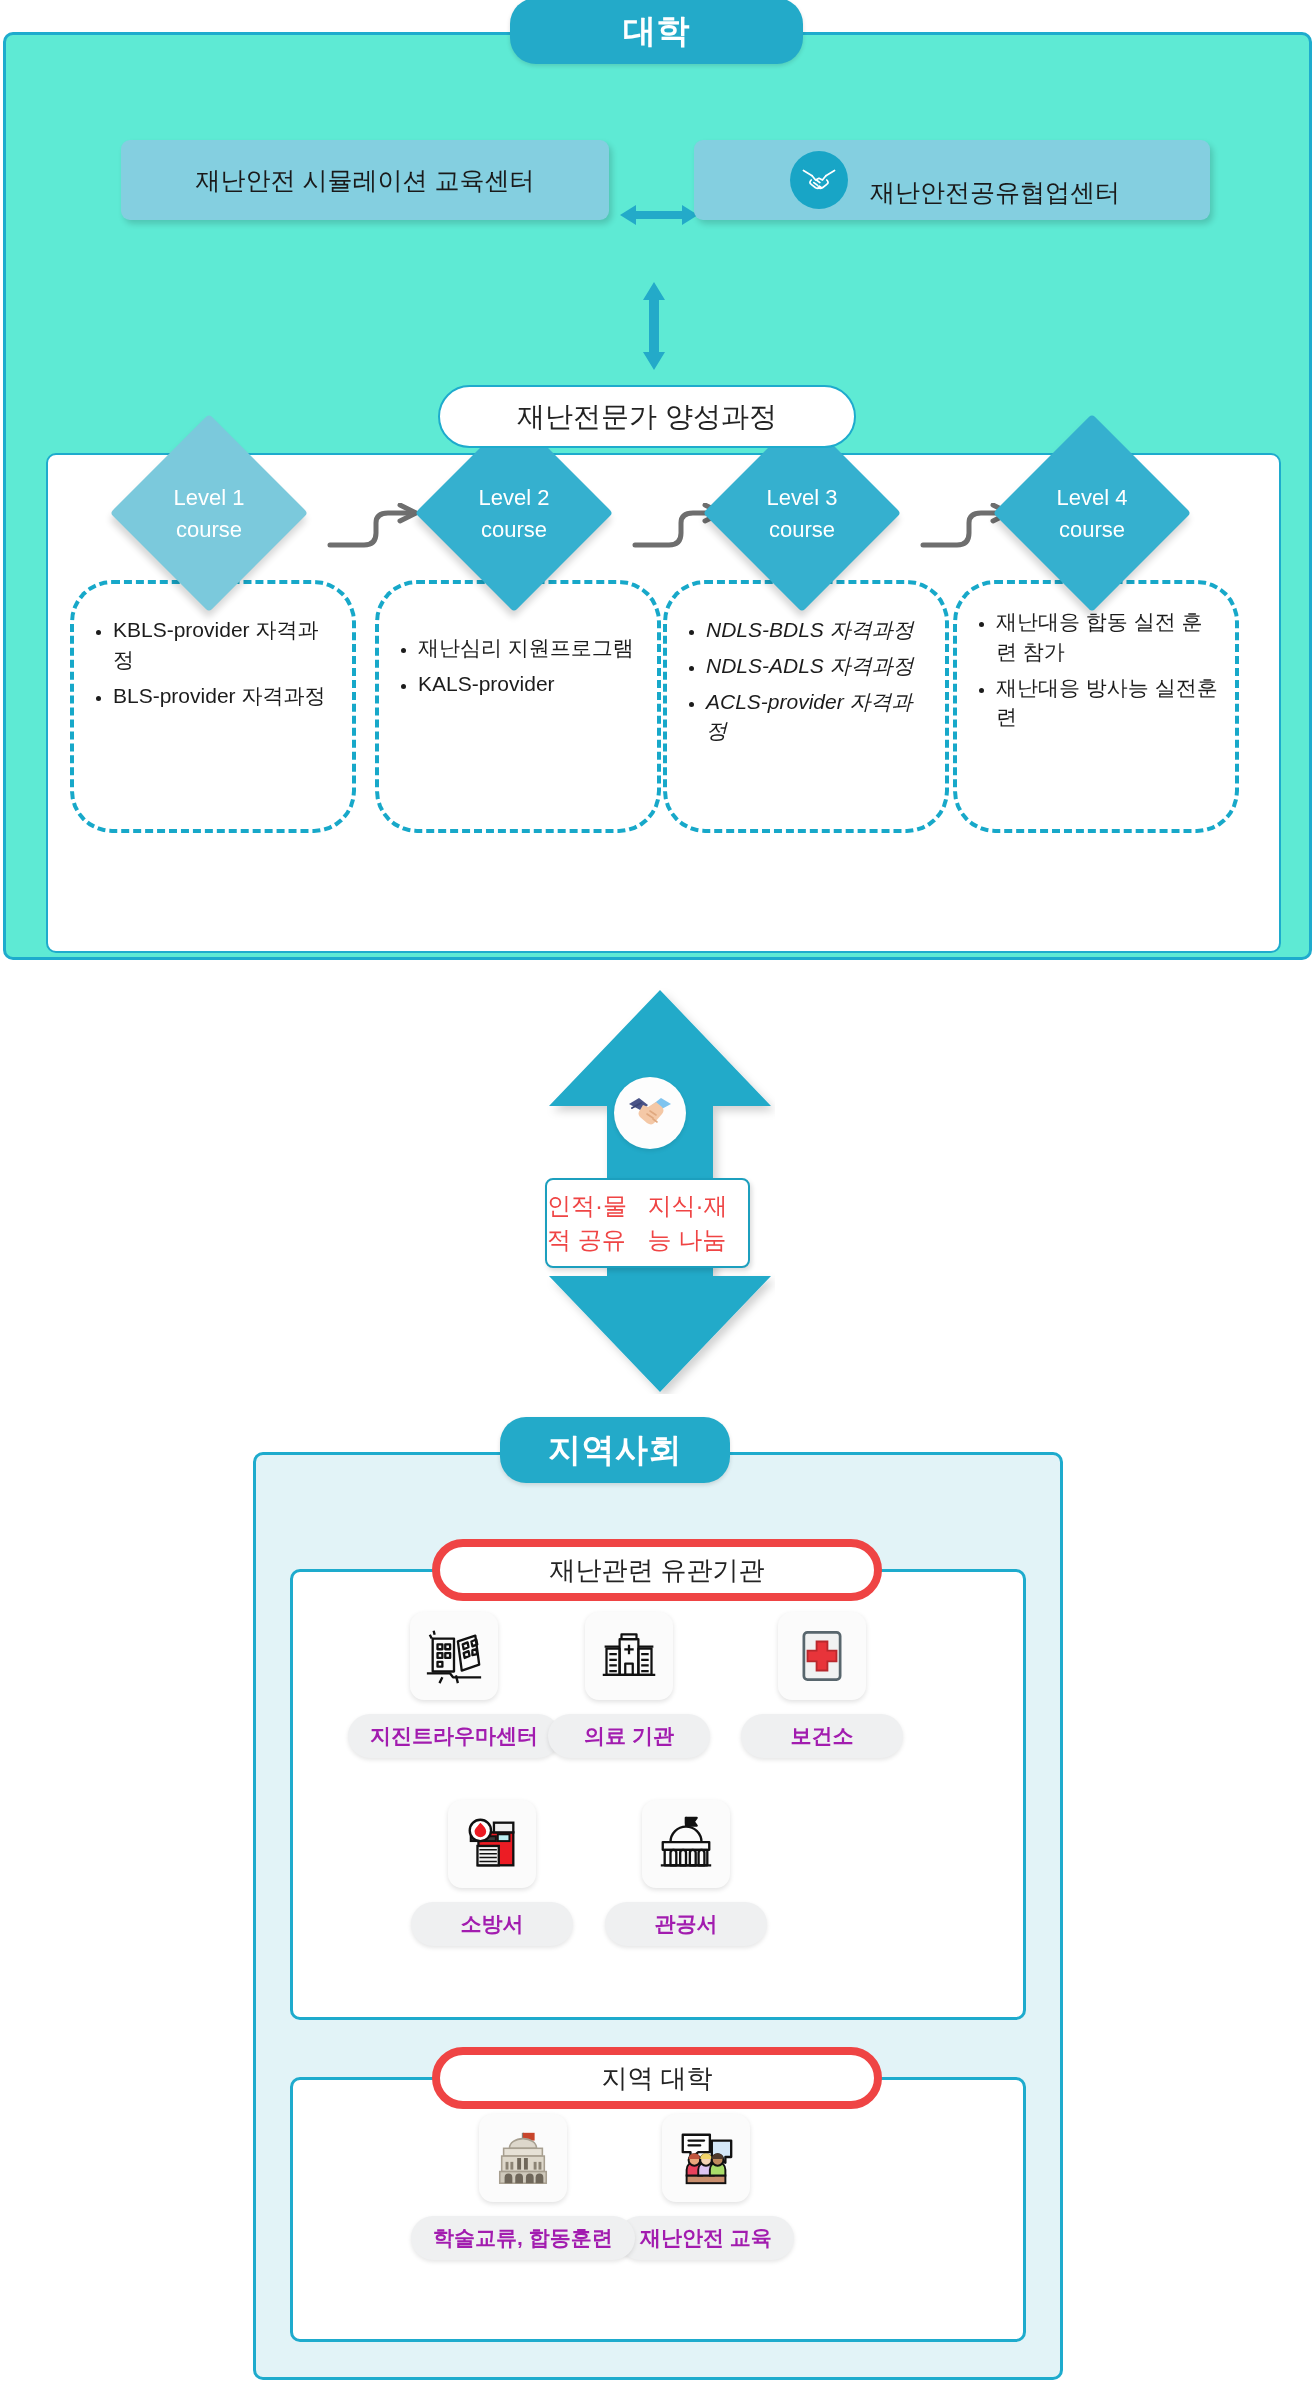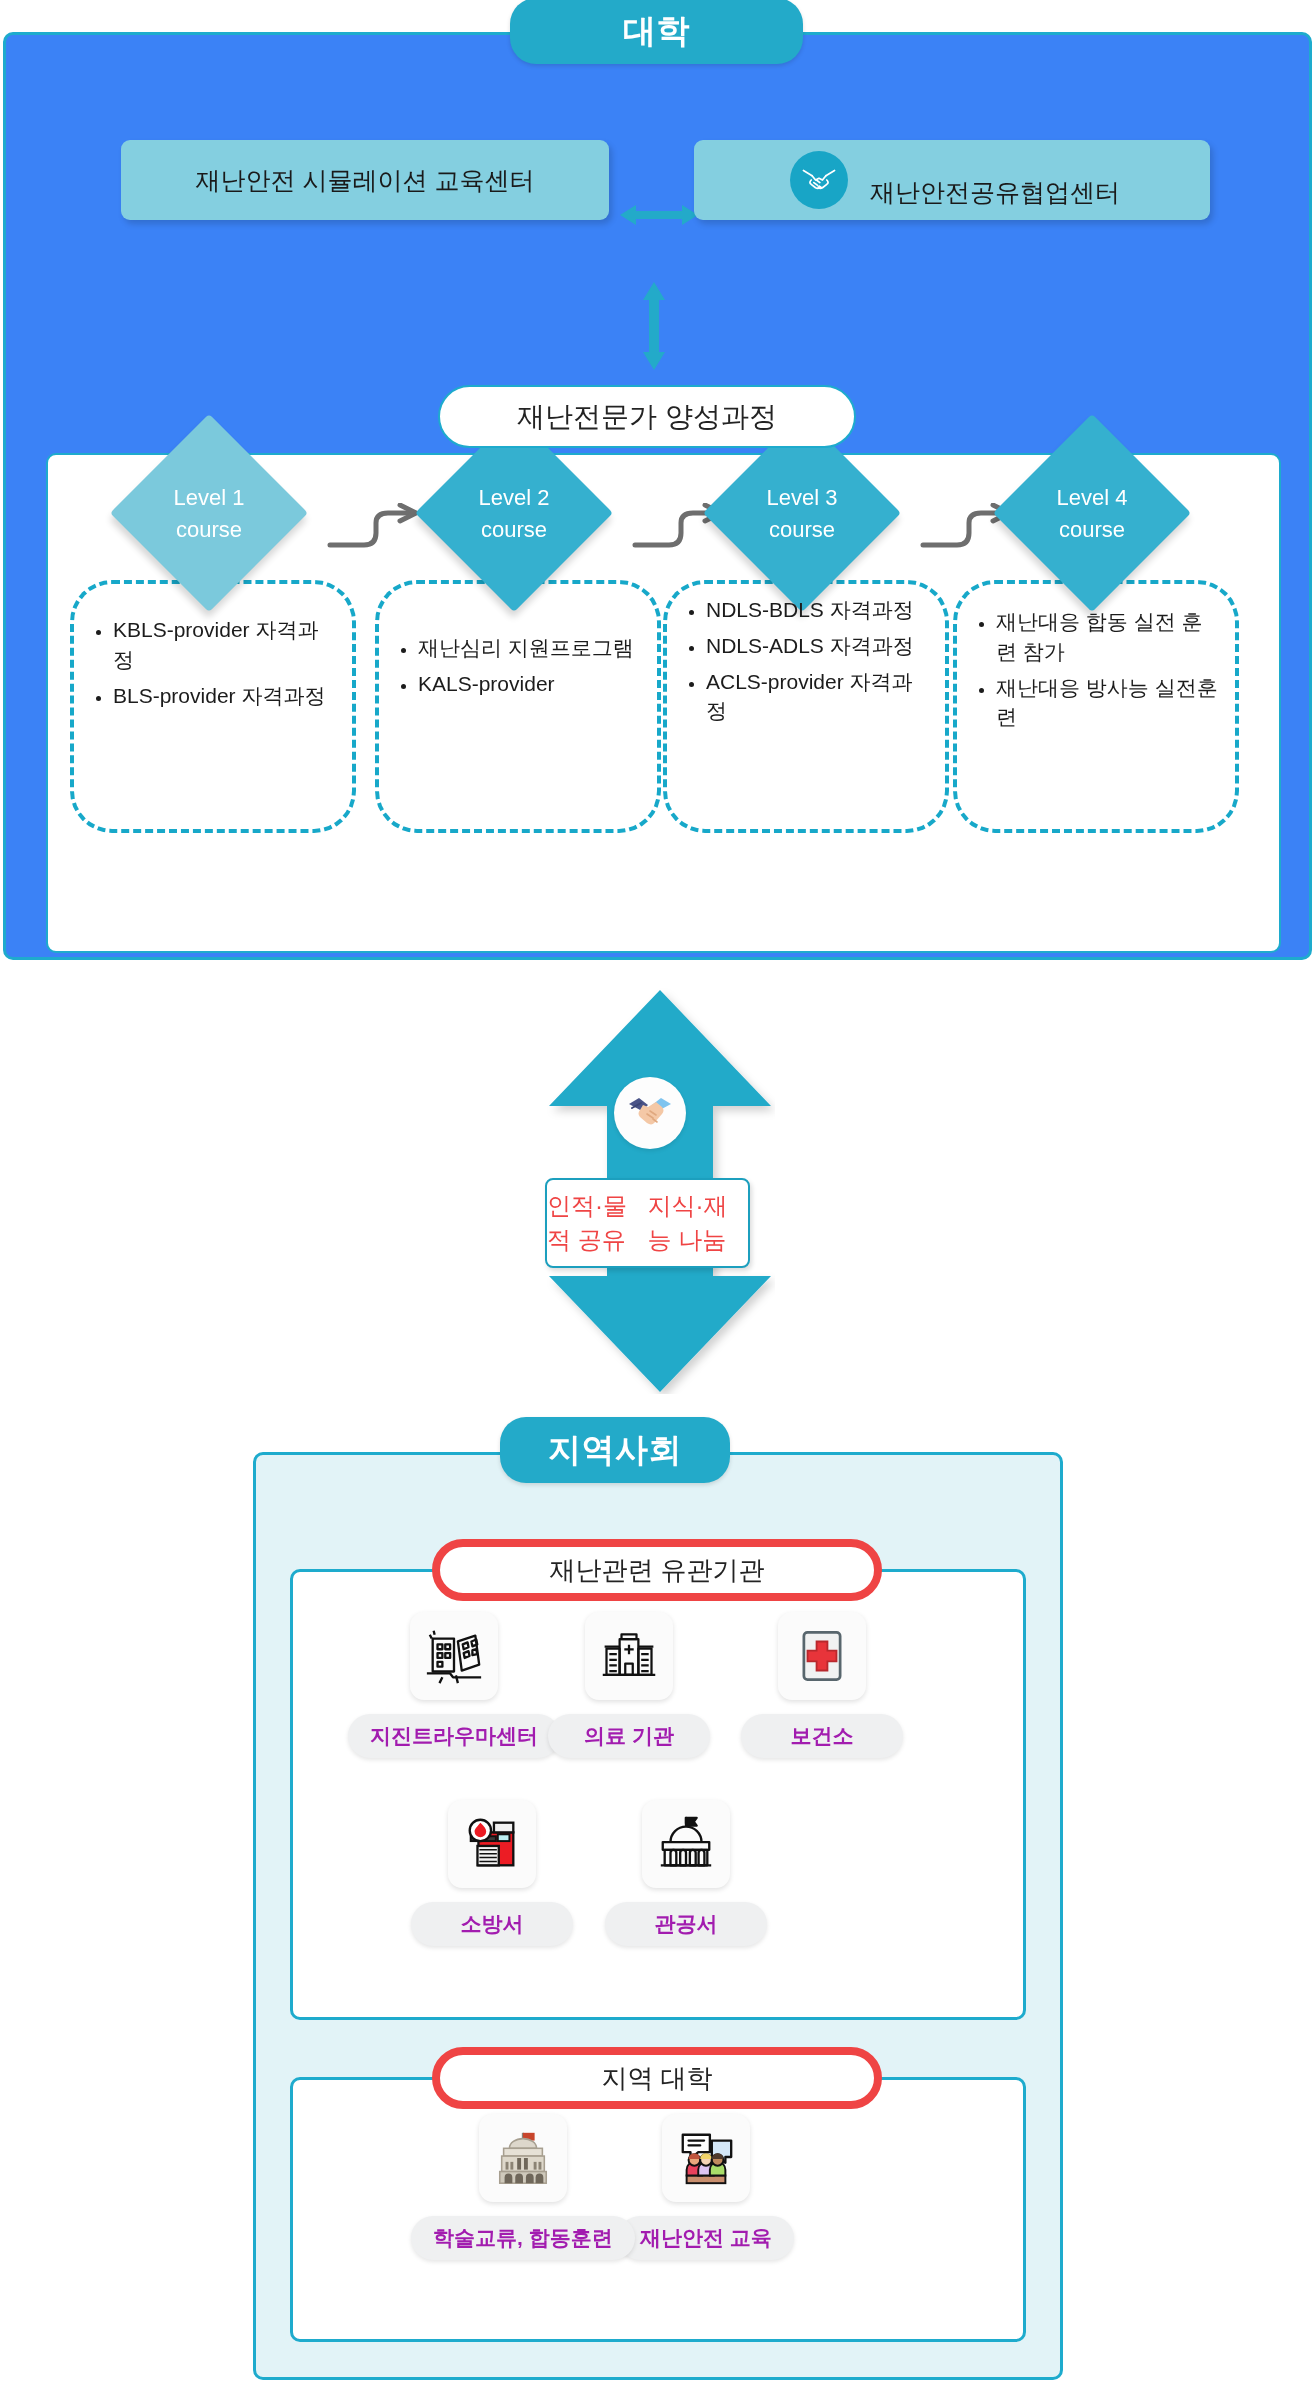--- a/index.html
+++ b/index.html
@@ -8,21 +8,21 @@
     background:#ffffff;
     font-family:"Liberation Sans","DejaVu Sans",sans-serif;
     position:relative;overflow:hidden;
     -webkit-font-smoothing:antialiased;
   }
   .abs{position:absolute;box-sizing:border-box;}
 
   
   #univ-panel{
     left:3px;top:32px;width:1309px;height:928px;
-    background:#3b82f6;border:3px solid #1eabcd;border-radius:10px;
+    background:#5eead4;border:3px solid #1eabcd;border-radius:10px;
   }
   .pill-title{
     position:absolute;background:#23aac9;color:#fff;border-radius:26px;
     display:flex;align-items:center;justify-content:center;
     font-weight:bold;letter-spacing:.5px;
     box-shadow:0 2px 4px rgba(0,0,0,.13);
   }
   #univ-title{left:510px;top:-2px;width:293px;height:66px;font-size:33px;}
 
   .org-box{
@@ -191,21 +191,21 @@
       <path d="M74 2 L90 10 L74 18" stroke="#6e6e6e" stroke-width="5" fill="none" stroke-linecap="round" stroke-linejoin="round"></path>
     </svg>
 
     <div class="course-col" style="left:615px;">
       <div class="dashed-box"></div>
       <div class="diamond dark"></div>
       <div class="dlabel">
         <span>Level 3</span>
         <span>course</span>
       </div>
-      <div class="bullets" style="top:140px;">
+      <div class="bullets" style="top:160px;font-style:italic;">
         <ul>
           <li>NDLS-BDLS 자격과정</li>
           <li>NDLS-ADLS 자격과정</li>
           <li>ACLS-provider 자격과정</li>
         </ul>
       </div>
     </div>
 
     <svg class="sq-arrow" style="left:871px;" viewBox="0 0 96 52">
       <path d="M4 42 H38 Q50 42 50 30 V20 Q50 10 62 10 H84" stroke="#6e6e6e" stroke-width="5" fill="none" stroke-linecap="round"></path>

